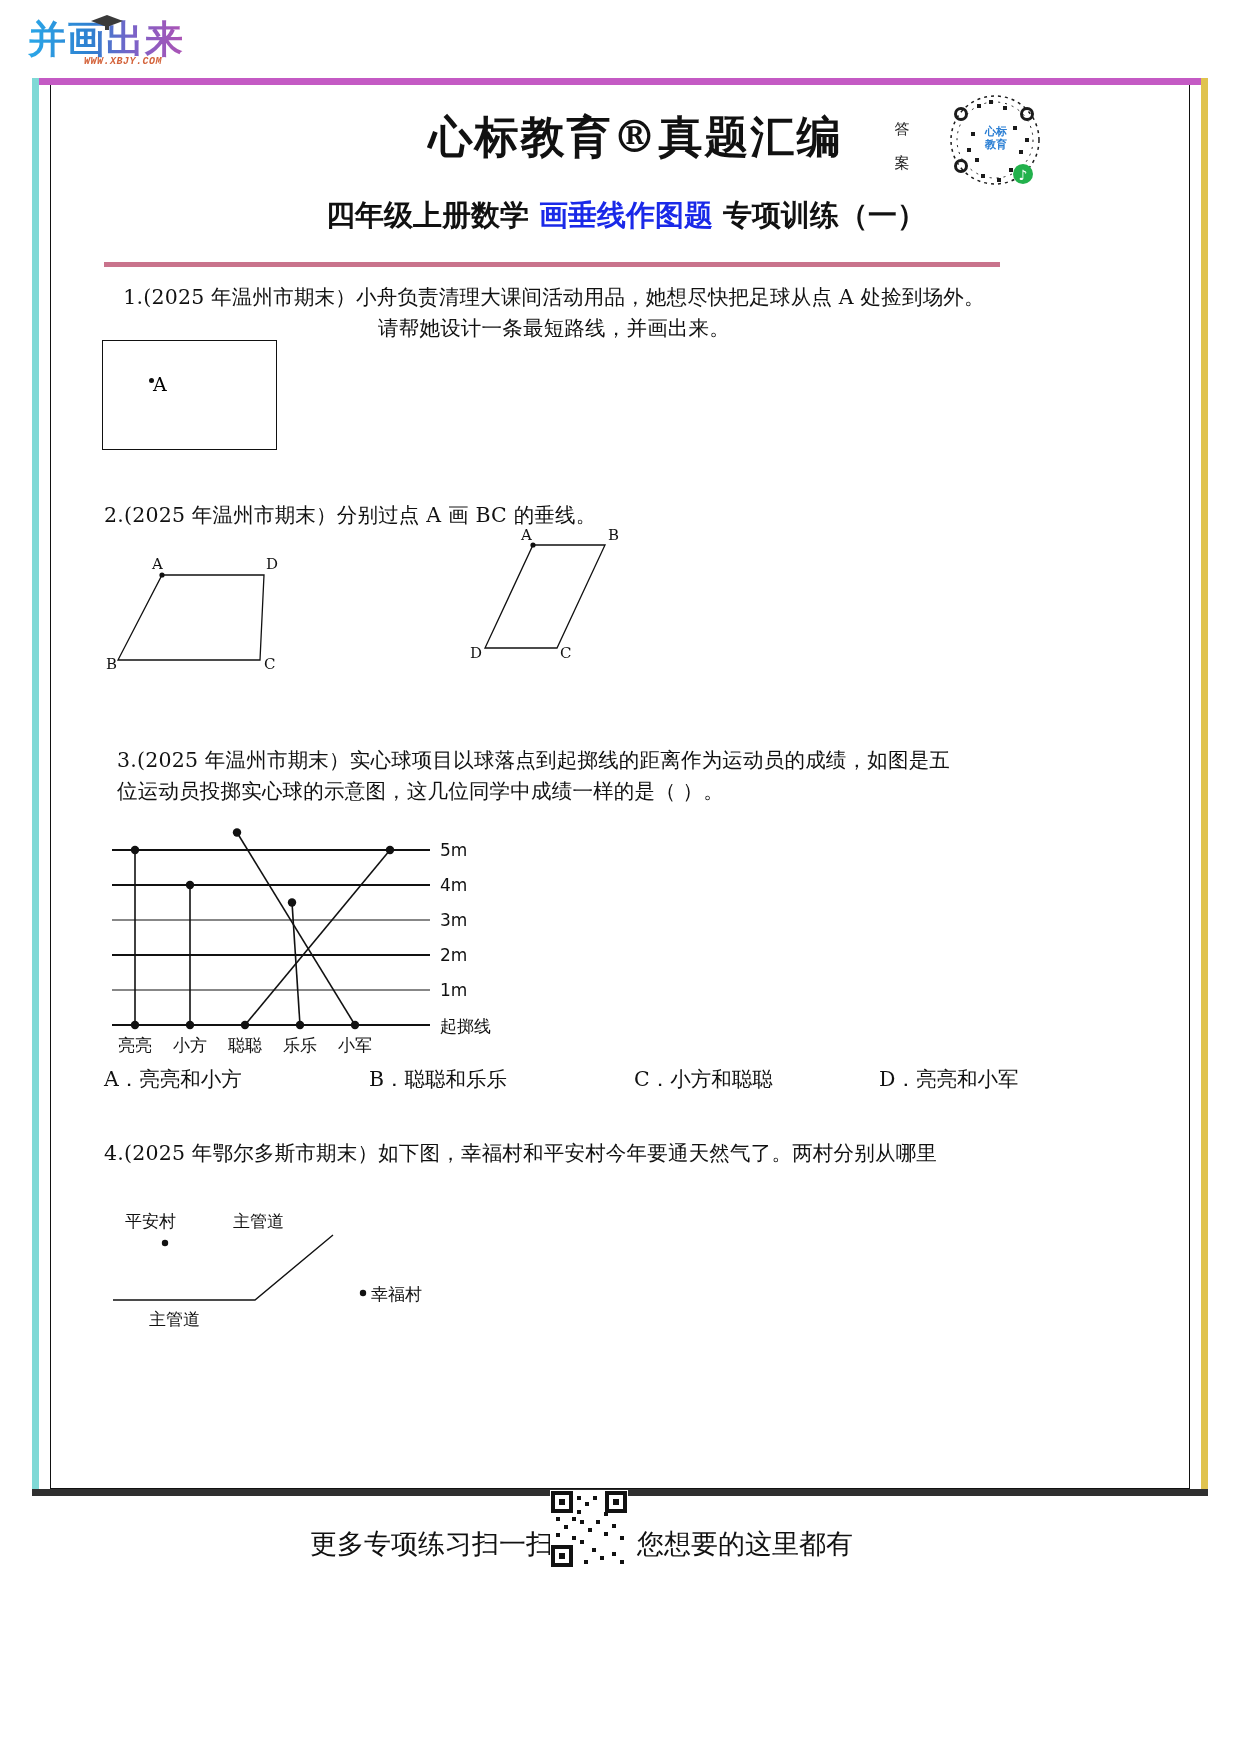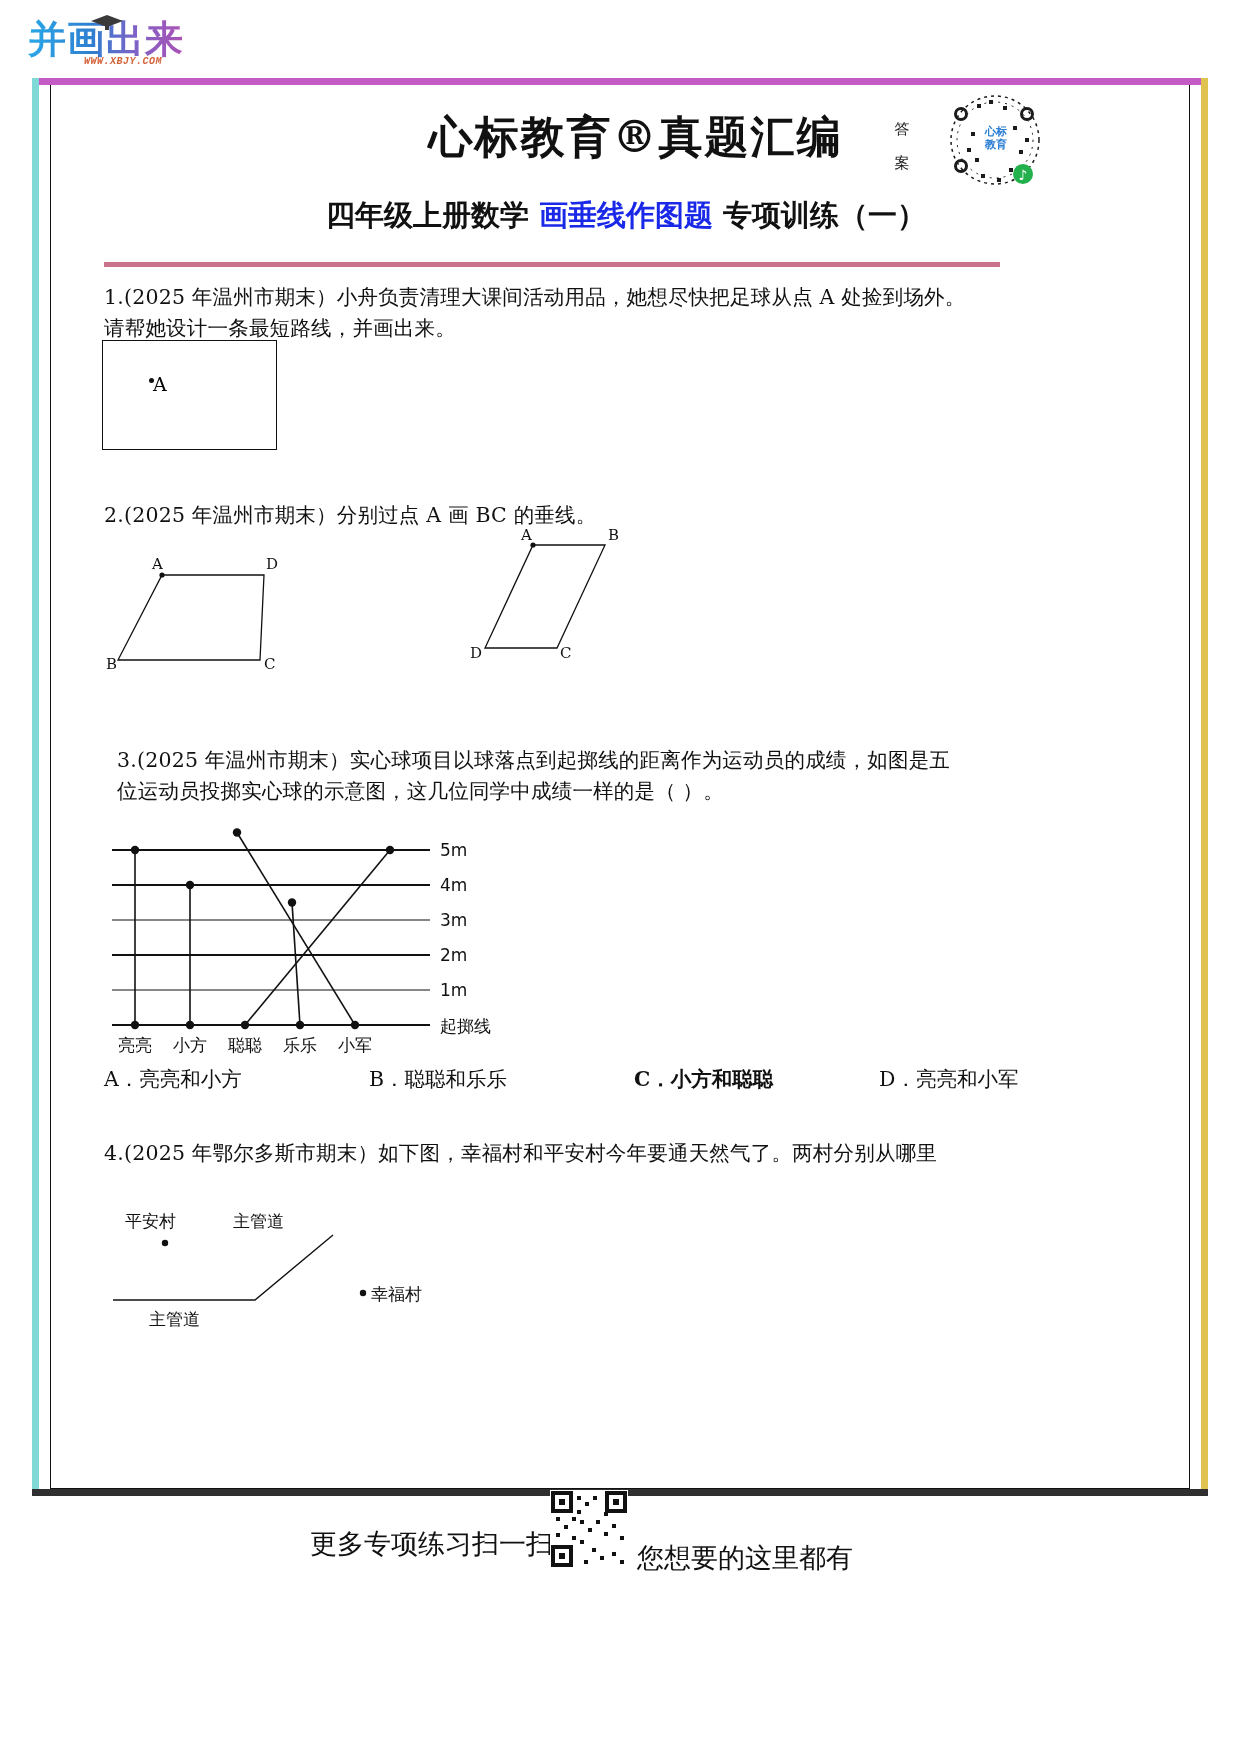--- a/index.html
+++ b/index.html
@@ -135,21 +135,21 @@
   
   .footer{
     position:absolute; left:0; right:0; top:1500px; height:80px;margin-left:32px;
   }
   .footer-text-l{
     position:absolute; left:278px; top:26px;
     font-family:"DejaVu Sans","Liberation Sans",sans-serif;
     font-size:27px; color:#111; white-space:nowrap;
   }
   .footer-text-r{
-    position:absolute; left:605px; top:40px;
+    position:absolute; left:605px; top:26px;
     font-family:"DejaVu Sans","Liberation Sans",sans-serif;
     font-size:27px; color:#111; white-space:nowrap;
   }
   .footer-qr{
     position:absolute; left:518px; top:-10px; width:78px; height:78px;
   }
 </style>
 </head>
 <body>
 
@@ -207,21 +207,21 @@
   </g>
   <rect x="34" y="30" width="30" height="30" rx="3" fill="#ffffff"></rect>
   <text x="49" y="43" text-anchor="middle" font-family="DejaVu Sans, sans-serif" font-size="11" font-weight="bold" fill="#2b7fd4">心标</text>
   <text x="49" y="56" text-anchor="middle" font-family="DejaVu Sans, sans-serif" font-size="11" font-weight="bold" fill="#2b7fd4">教育</text>
   <circle cx="76" cy="82" r="10" fill="#22b14c"></circle>
   <text x="76" y="88" text-anchor="middle" font-family="DejaVu Sans, sans-serif" font-size="14" fill="#ffffff">♪</text>
 </svg>
 
 <div class="rule"></div>
 
-<div class="q" style="left:104px; top:282px; width:900px;">
+<div class="q" style="left:104px; top:282px; width:900px;text-align:center;">
   <p>
     <span>1.</span><span>(2025 年温州市期末）</span><span>小舟负责清理大课间活动用品，她想尽快把足球从点 A 处捡到场外。</span>
   </p>
   <p><span>请帮她设计一条最短路线，并画出来。</span></p>
 </div>
 
 <div class="q1-box">
   <div class="dot" style="left:46px; top:37px;"></div>
   <div class="ptA">A</div>
 </div>
@@ -298,21 +298,21 @@
       <text x="255" y="266" text-anchor="middle" font-family="DejaVu Sans, sans-serif" font-size="17" fill="#111">小军</text>
     </g>
   <g id="chart-baselbl">
       <text x="340" y="247" font-family="DejaVu Sans, sans-serif" font-size="17" fill="#111">起掷线</text>
     </g>
 </svg>
 
 <div class="options">
   <span style="width:265px;">A．亮亮和小方</span>
   <span style="width:265px;">B．聪聪和乐乐</span>
-  <span style="width:245px;font-weight:bold;">C．小方和聪聪</span>
+  <span style="width:245px;">C．小方和聪聪</span>
   <span>D．亮亮和小军</span>
 </div>
 
 <div class="q" style="left:104px; top:1138px; width:910px;">
   <p>
     <span>4.</span><span>(2025 年鄂尔多斯市期末）</span><span>如下图，幸福村和平安村今年要通天然气了。两村分别从哪里</span>
   </p>
 </div>
 
 <svg class="fig" style="left:105px; top:1205px; width:400px; height:135px;" viewBox="0 0 400 135">

